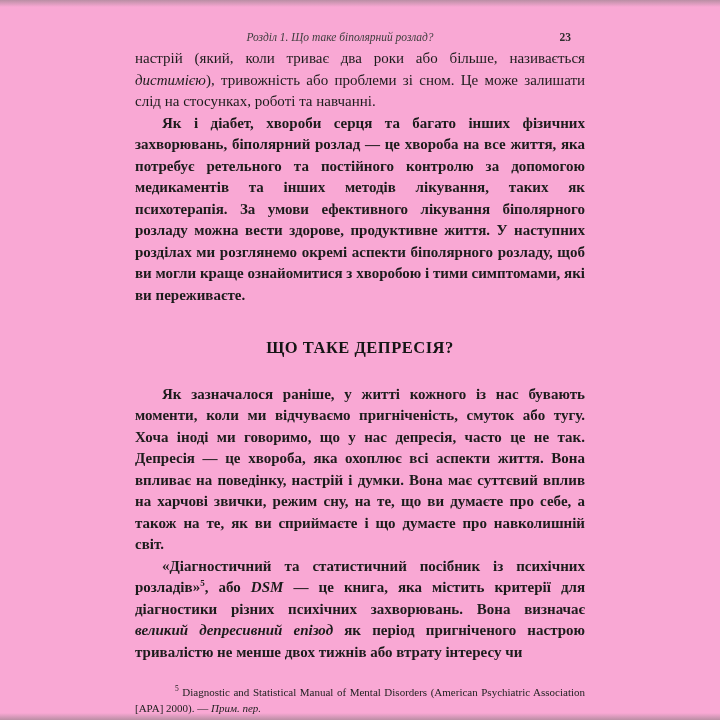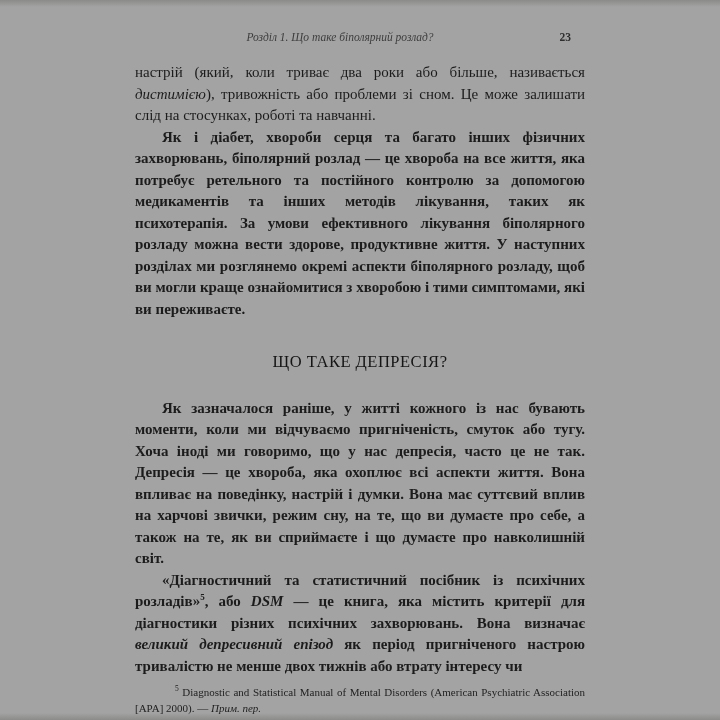--- a/index.html
+++ b/index.html
@@ -5,21 +5,21 @@
   * { box-sizing: border-box; }
   html, body { margin: 0; padding: 0; }
   body {
     width: 720px; height: 720px;
     background: #e9e8e5;
     font-family: "Liberation Serif", "DejaVu Serif", serif;
   }
   .page {
     position: relative;
     width: 720px; height: 720px;
-    background: #a3a3a3;
+    background: #f9a8d4;
     color: #1c1c1c;
     overflow: hidden;
   }
   .scan-shade-top {
     position: absolute; top: 0; left: 0; right: 0; height: 7px;
     background: linear-gradient(to bottom, rgba(110,110,106,0.45), rgba(110,110,106,0));
     pointer-events: none;
   }
   .scan-shade-bottom {
     position: absolute; bottom: 0; left: 0; right: 0; height: 7px;
@@ -38,33 +38,33 @@
   }
   .page-number {
     position: absolute; top: 0; right: 14px;
     font-style: normal;
     font-weight: bold;
     font-size: 11.5px;
     color: #2e2e2e;
     margin-left: 35px;
   }
   .content {
-    position: absolute; top: 62px; left: 135px; right: 135px;
+    position: absolute; top: 48px; left: 135px; right: 135px;
     font-size: 15px; line-height: 21.5px;
     text-align: justify;
   }
   .para { margin: 0; }
   .para.indent { text-indent: 27px; font-weight: bold; }
   .para em { font-style: italic; }
   .para sup { font-size: 9px; line-height: 0; }
   .section-heading {
     margin: 31px 0 25px 0;
     text-align: center;
     font-size: 16.5px;
-    font-weight: normal;
+    font-weight: bold;
     letter-spacing: 0.5px;
     color: #151515;
   }
   .footnote {
     position: absolute; left: 135px; right: 135px; bottom: 4px;
     font-size: 11px; line-height: 15.5px;
     text-align: justify;
     text-indent: 40px;
     color: #222;
   }

